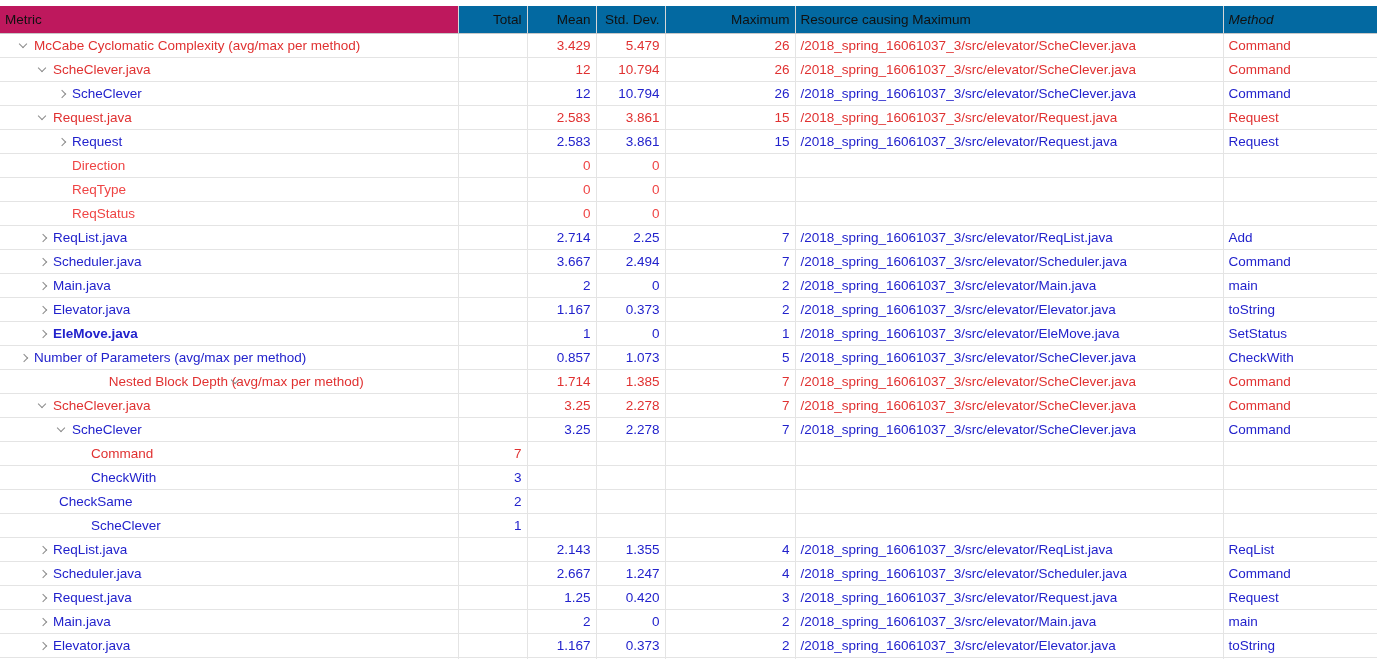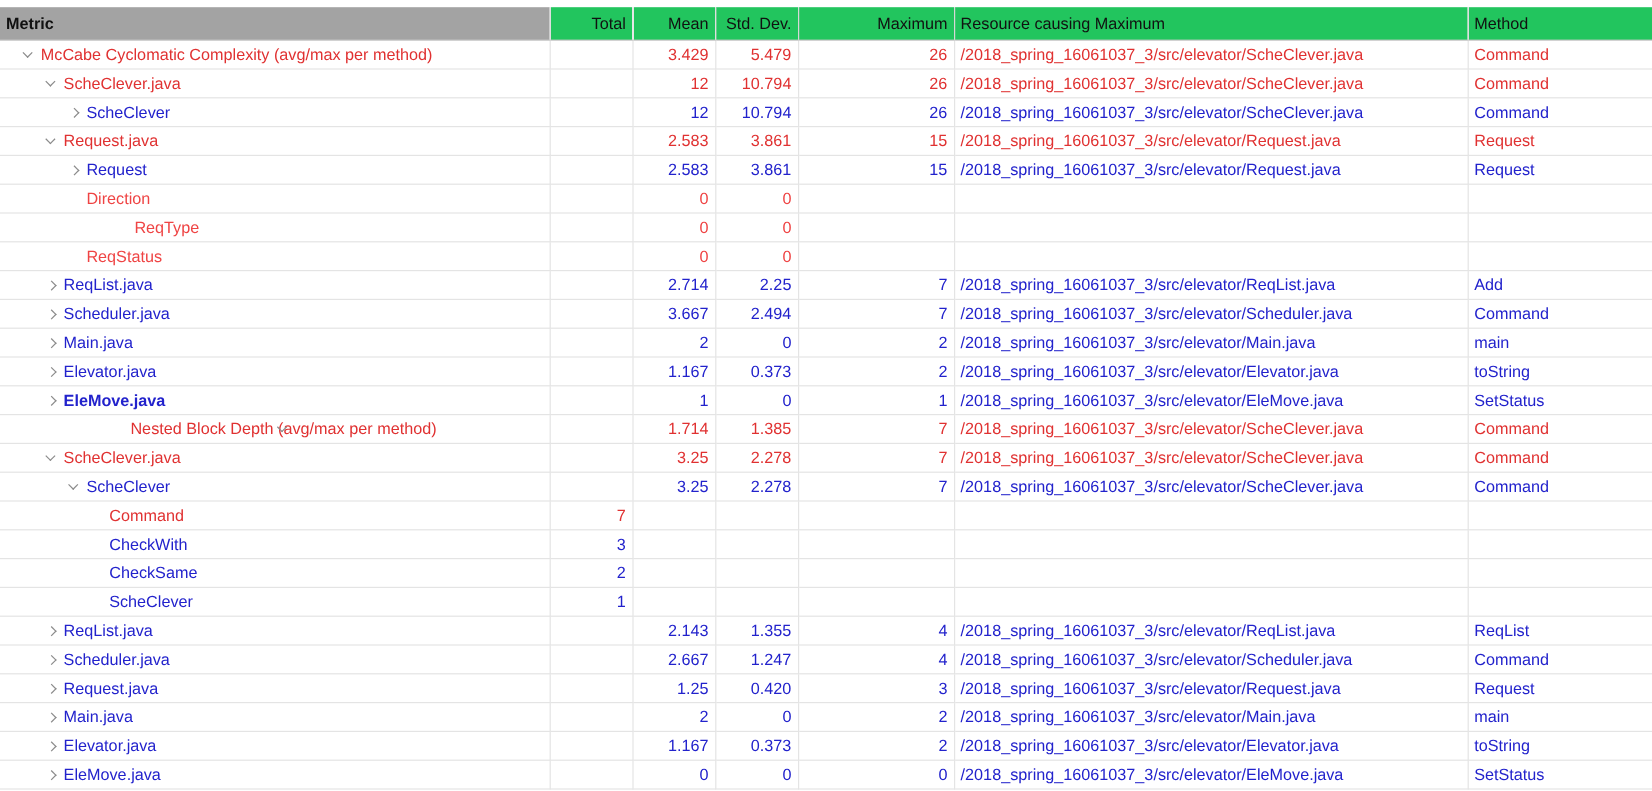--- a/index.html
+++ b/index.html
@@ -34,37 +34,37 @@
     padding: 0;
     border: none;
     background: #ffffff;
   }
   thead tr.header-row th {
     height: 27px;
     padding: 0 5px;
     font-weight: normal;
     font-size: 13.5px;
     color: #111111;
-    background: #22c55e;
+    background: #0369a1;
     border-right: 1px solid #d7d7d7;
     border-bottom: 1px solid #c8c8c8;
     text-align: left;
     vertical-align: middle;
     white-space: nowrap;
     overflow: hidden;
   }
   thead tr.header-row th.sel {
-    background: #a3a3a3;
-    font-weight: bold;
+    background: #be185d;
   }
   thead tr.header-row th.num {
     text-align: right;
   }
   thead tr.header-row th:last-child {
     border-right: none;
+    font-style: italic;
   }
 
   tbody tr {
     height: 23px;
   }
   tbody td {
     height: 23px;
     padding: 0 5px;
     border-right: 1px solid #e4e4e4;
     border-bottom: 1px solid #e4e4e4;
@@ -235,21 +235,21 @@
         </td>
         <td class="num c-black"></td>
         <td class="num c-black">0</td>
         <td class="num c-black">0</td>
         <td class="num c-black"></td>
         <td class="c-black"></td>
         <td class="c-black"></td>
       </tr>
       <tr>
         <td class="metric-cell">
-          <div class="tree-label" style="padding-left: 53px; margin-left: 40px;">
+          <div class="tree-label" style="padding-left: 53px;">
             <span class="twisty none"></span>
             <span class="c-black">ReqType</span>
           </div>
         </td>
         <td class="num c-black"></td>
         <td class="num c-black">0</td>
         <td class="num c-black">0</td>
         <td class="num c-black"></td>
         <td class="c-black"></td>
         <td class="c-black"></td>
@@ -333,20 +333,34 @@
         </td>
         <td class="num c-blue"></td>
         <td class="num c-blue">1</td>
         <td class="num c-blue">0</td>
         <td class="num c-blue">1</td>
         <td class="c-blue">/2018_spring_16061037_3/src/elevator/EleMove.java</td>
         <td class="c-blue">SetStatus</td>
       </tr>
       <tr>
         <td class="metric-cell">
+          <div class="tree-label" style="padding-left: 15px;">
+            <span class="twisty closed"></span>
+            <span class="c-blue">Number of Parameters (avg/max per method)</span>
+          </div>
+        </td>
+        <td class="num c-blue"></td>
+        <td class="num c-blue">0.857</td>
+        <td class="num c-blue">1.073</td>
+        <td class="num c-blue">5</td>
+        <td class="c-blue">/2018_spring_16061037_3/src/elevator/ScheClever.java</td>
+        <td class="c-blue">CheckWith</td>
+      </tr>
+      <tr>
+        <td class="metric-cell">
           <div class="tree-label" style="padding-left: 15px; flex-direction: column;">
             <span class="twisty open"></span>
             <span class="c-red">Nested Block Depth (avg/max per method)</span>
           </div>
         </td>
         <td class="num c-red"></td>
         <td class="num c-red">1.714</td>
         <td class="num c-red">1.385</td>
         <td class="num c-red">7</td>
         <td class="c-red">/2018_spring_16061037_3/src/elevator/ScheClever.java</td>
@@ -403,21 +417,21 @@
         </td>
         <td class="num c-blue">3</td>
         <td class="num c-blue"></td>
         <td class="num c-blue"></td>
         <td class="num c-blue"></td>
         <td class="c-blue"></td>
         <td class="c-blue"></td>
       </tr>
       <tr>
         <td class="metric-cell">
-          <div class="tree-label" style="padding-left: 72px; text-align: right;">
+          <div class="tree-label" style="padding-left: 40px; text-align: right;">
             <span class="twisty none"></span>
             <span class="c-blue">CheckSame</span>
           </div>
         </td>
         <td class="num c-blue">2</td>
         <td class="num c-blue"></td>
         <td class="num c-blue"></td>
         <td class="num c-blue"></td>
         <td class="c-blue"></td>
         <td class="c-blue"></td>

